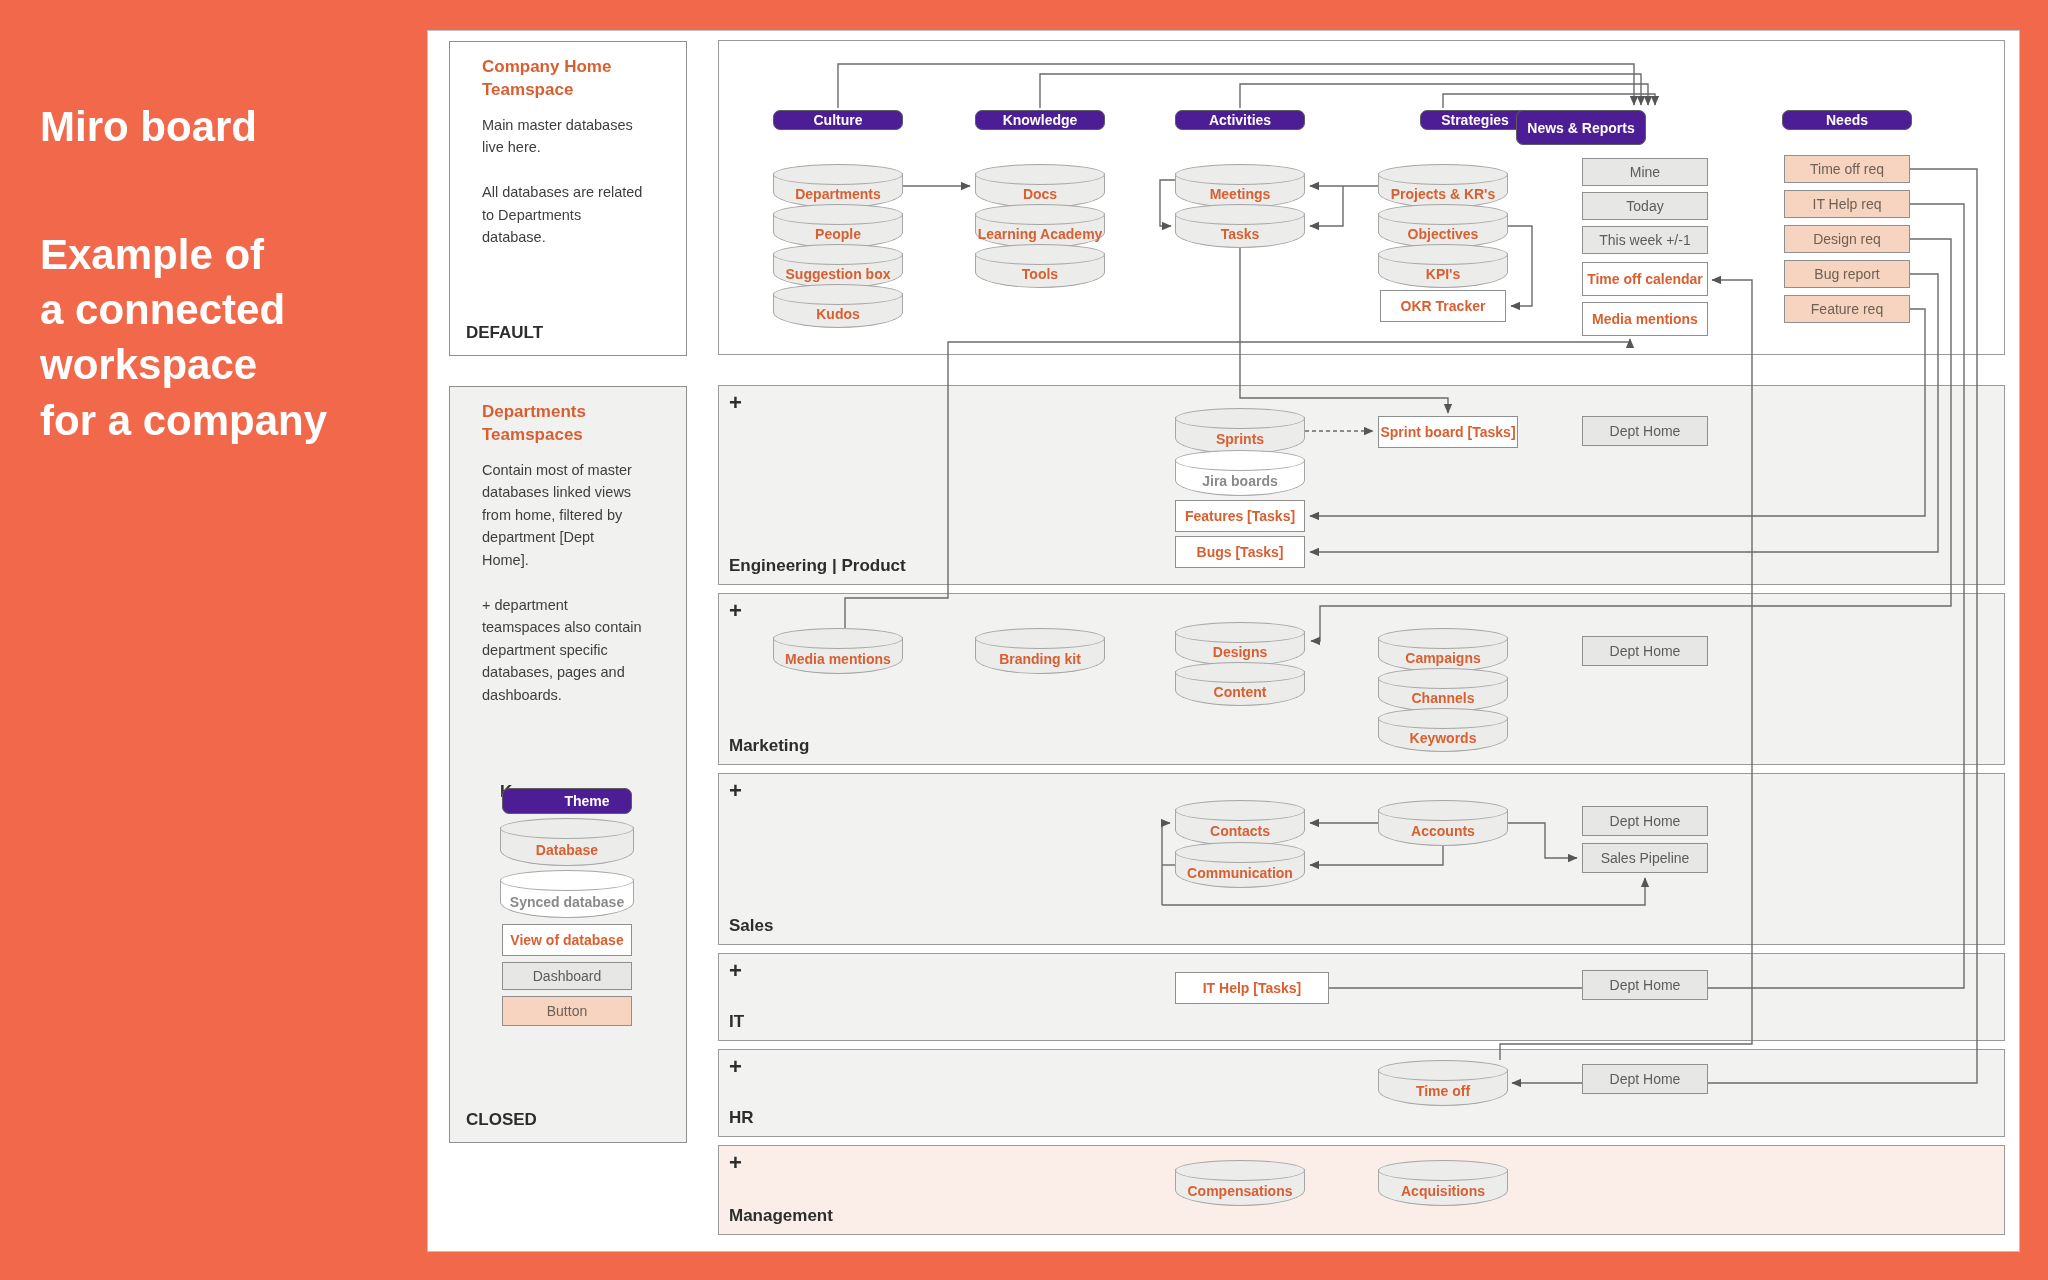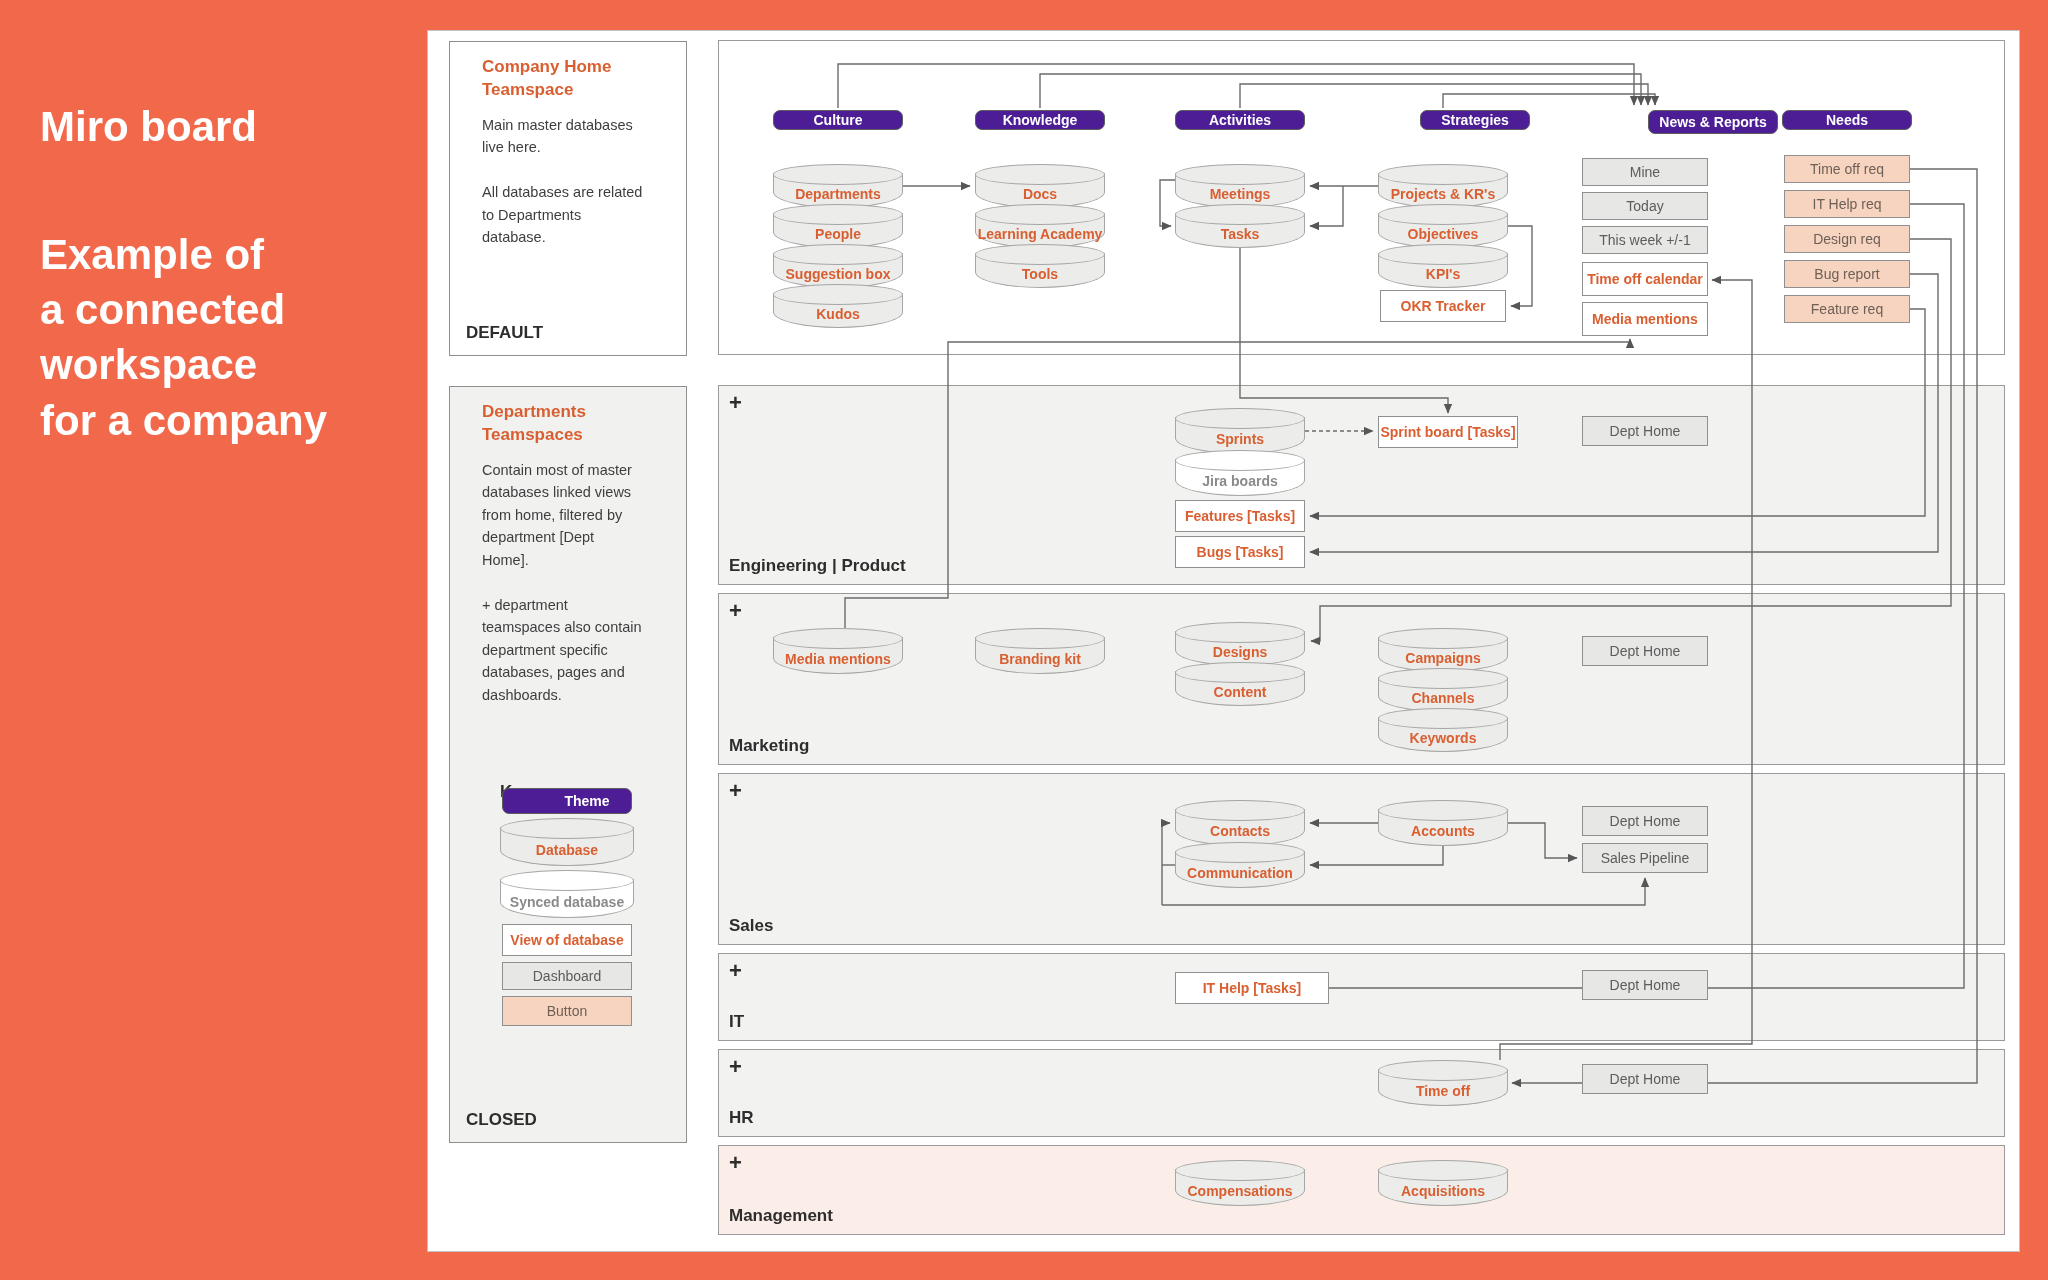--- a/index.html
+++ b/index.html
@@ -153,21 +153,21 @@
     <polyline points="1162,905 1162,823 1170,823" fill="none" stroke="#6b6b6b" stroke-width="1.4" marker-end="url(#arr)"></polyline>
     <polyline points="1175,865 1162,865" fill="none" stroke="#6b6b6b" stroke-width="1.4"></polyline>
     <polyline points="1162,905 1645,905 1645,878" fill="none" stroke="#6b6b6b" stroke-width="1.4" marker-end="url(#arr)"></polyline>
   </svg>
 
 <div id="nodes-layer">
     <div class="node n-pill" style="left: 773px; top: 110px; width: 130px; height: 20px;">Culture</div>
     <div class="node n-pill" style="left: 975px; top: 110px; width: 130px; height: 20px;">Knowledge</div>
     <div class="node n-pill" style="left: 1175px; top: 110px; width: 130px; height: 20px;">Activities</div>
     <div class="node n-pill" style="left: 1420px; top: 110px; width: 110px; height: 20px;">Strategies</div>
-    <div class="node n-pill" style="left: 1648px; top: 110px; width: 130px; height: 24px; text-align: center;">News &amp; Reports</div>
+    <div class="node n-pill" style="left: 1516px; top: 110px; width: 130px; height: 35px; text-align: center;">News &amp; Reports</div>
     <div class="node n-pill" style="left: 1782px; top: 110px; width: 130px; height: 20px;">Needs</div>
     <div class="node n-db cyl" style="left: 773px; top: 173px; width: 130px; height: 35px;">Departments</div>
     <div class="node n-db cyl" style="left: 773px; top: 213px; width: 130px; height: 35px;">People</div>
     <div class="node n-db cyl" style="left: 773px; top: 253px; width: 130px; height: 35px;">Suggestion box</div>
     <div class="node n-db cyl" style="left: 773px; top: 293px; width: 130px; height: 35px;">Kudos</div>
     <div class="node n-db cyl" style="left: 975px; top: 173px; width: 130px; height: 35px;">Docs</div>
     <div class="node n-db cyl" style="left: 975px; top: 213px; width: 130px; height: 35px;">Learning Academy</div>
     <div class="node n-db cyl" style="left: 975px; top: 253px; width: 130px; height: 35px;">Tools</div>
     <div class="node n-db cyl" style="left: 1175px; top: 173px; width: 130px; height: 35px;">Meetings</div>
     <div class="node n-db cyl" style="left: 1175px; top: 213px; width: 130px; height: 35px;">Tasks</div>

